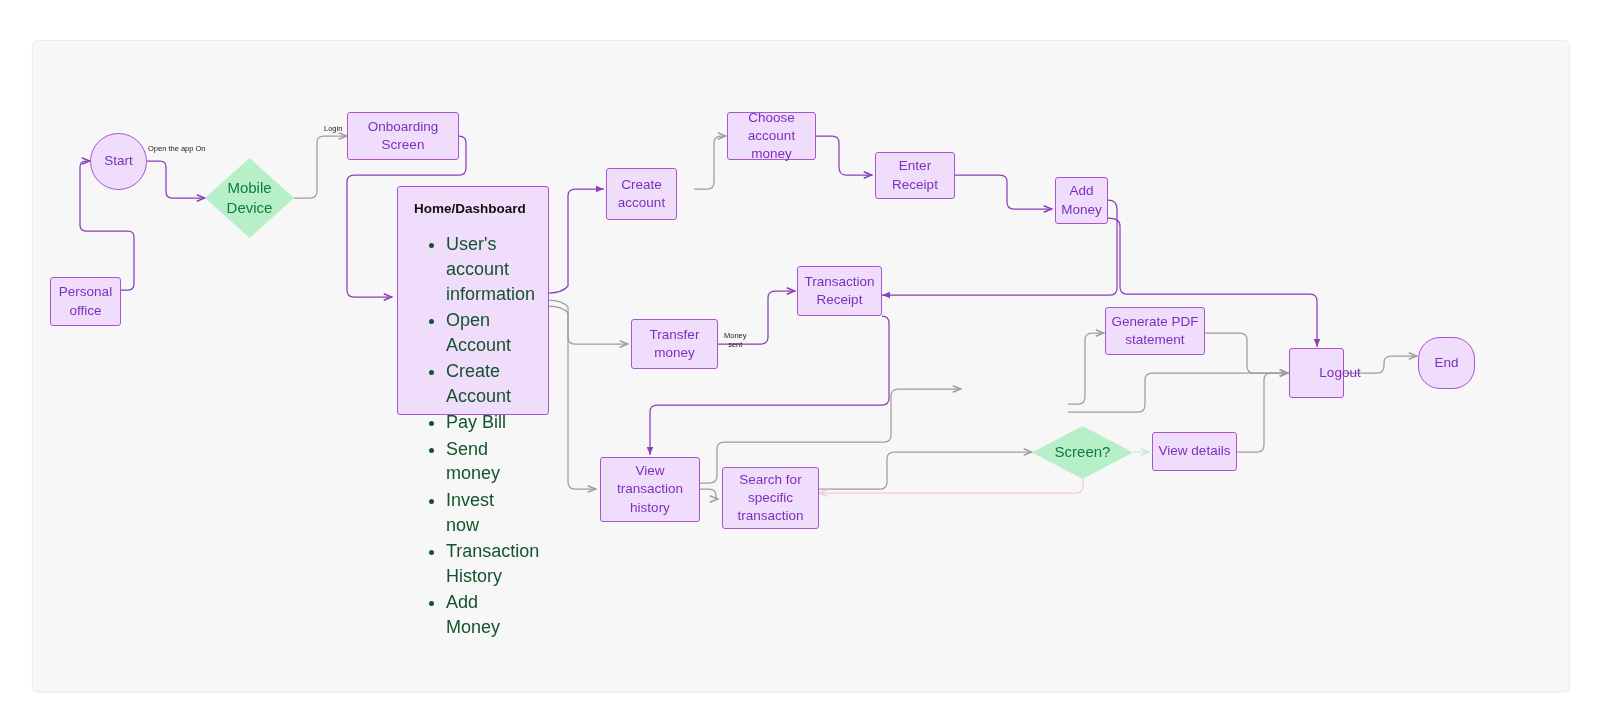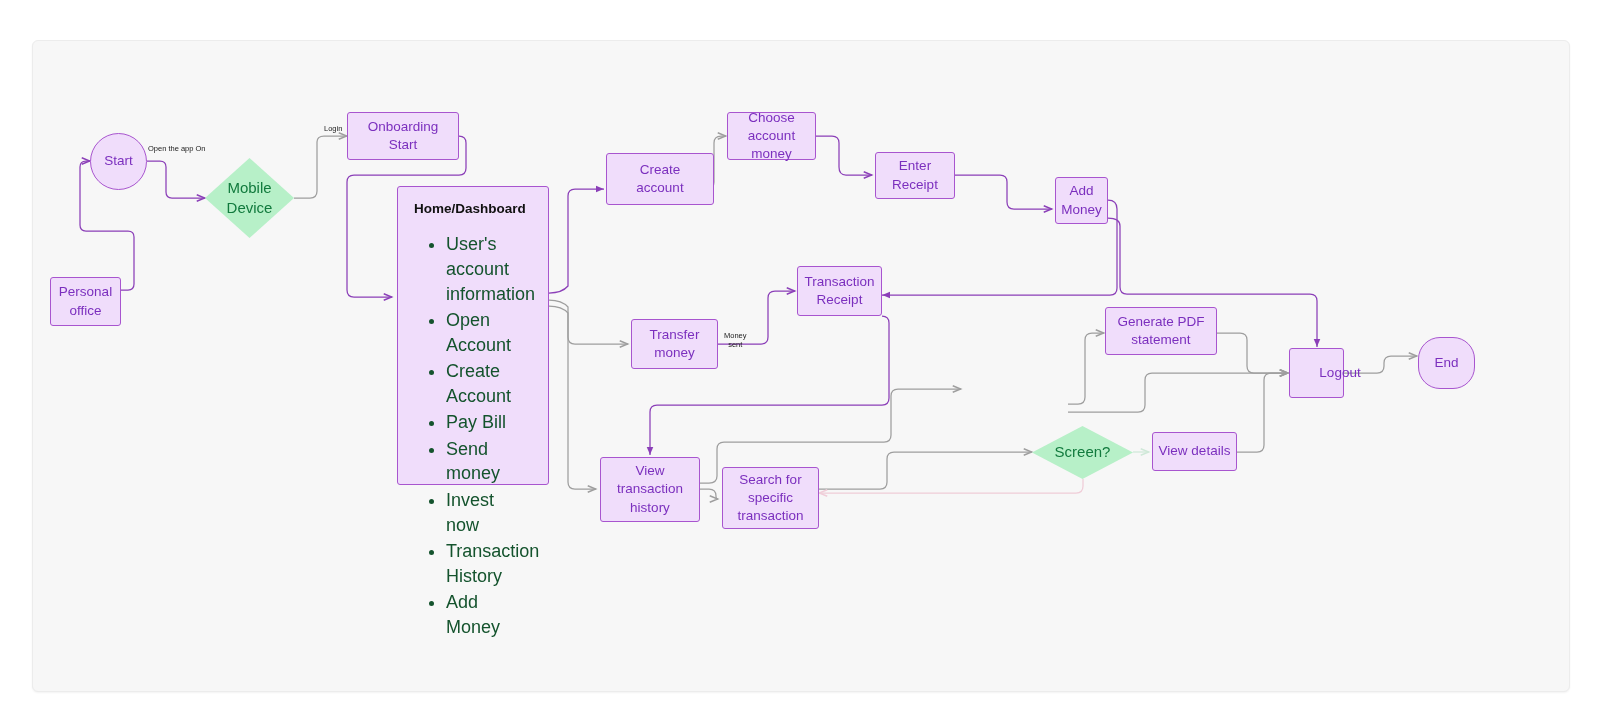--- a/index.html
+++ b/index.html
@@ -199,38 +199,38 @@
   <div class="diamond-wrap" style="left:205px;top:158px;width:89px;height:80px;">
     <svg class="diamond-shape" viewBox="0 0 89 80" preserveAspectRatio="none">
       <polygon points="44.5,0 89,40 44.5,80 0,40" fill="#b7f0c8"></polygon>
     </svg>
     <span class="diamond-label">Mobile
 Device</span>
   </div>
 
   <div class="node" style="left:347px;top:112px;width:112px;height:48px;white-space:pre-line;">
     <span>Onboarding
-Start</span>
-  </div>
-
-  <div class="dash-card" style="left:397px;top:186px;width:152px;height:299px;">
+Screen</span>
+  </div>
+
+  <div class="dash-card" style="left:397px;top:186px;width:152px;height:229px;">
     <div class="dash-title">Home/Dashboard</div>
     <ul class="dash-list">
       <li> User's account information</li>
       <li>Open Account</li>
       <li>Create Account</li>
       <li>Pay Bill</li>
       <li>Send money</li>
       <li>Invest now</li>
       <li>Transaction History</li>
       <li>Add Money</li>
     </ul>
   </div>
 
-  <div class="node" style="left:606px;top:153px;width:108px;height:52px;white-space:pre-line;">
+  <div class="node" style="left:606px;top:168px;width:71px;height:52px;white-space:pre-line;">
     <span>Create
 account</span>
   </div>
 
   <div class="node" style="left:727px;top:112px;width:89px;height:48px;white-space:pre-line;">
     <span>Choose
 account money</span>
   </div>
 
   <div class="node" style="left:875px;top:152px;width:80px;height:47px;white-space:pre-line;">
@@ -270,21 +270,21 @@
       <polygon points="50.5,0 101,26.5 50.5,53 0,26.5" fill="#b7f0c8"></polygon>
     </svg>
     <span class="diamond-label">Screen?</span>
   </div>
 
   <div class="node" style="left:1152px;top:432px;width:85px;height:39px;">
     <span>View details</span>
   </div>
 
 
-  <div class="node" style="left:1105px;top:307px;width:112px;height:48px;white-space:pre-line;">
+  <div class="node" style="left:1105px;top:307px;width:100px;height:48px;white-space:pre-line;">
     <span>Generate PDF
 statement</span>
   </div>
 
   <div class="node" style="left:1289px;top:348px;width:55px;height:50px;padding-left:47px;">
     <span>Logout</span>
   </div>
 
   <div class="node squircle" style="left:1418px;top:337px;width:57px;height:52px;">
     <span>End</span>

